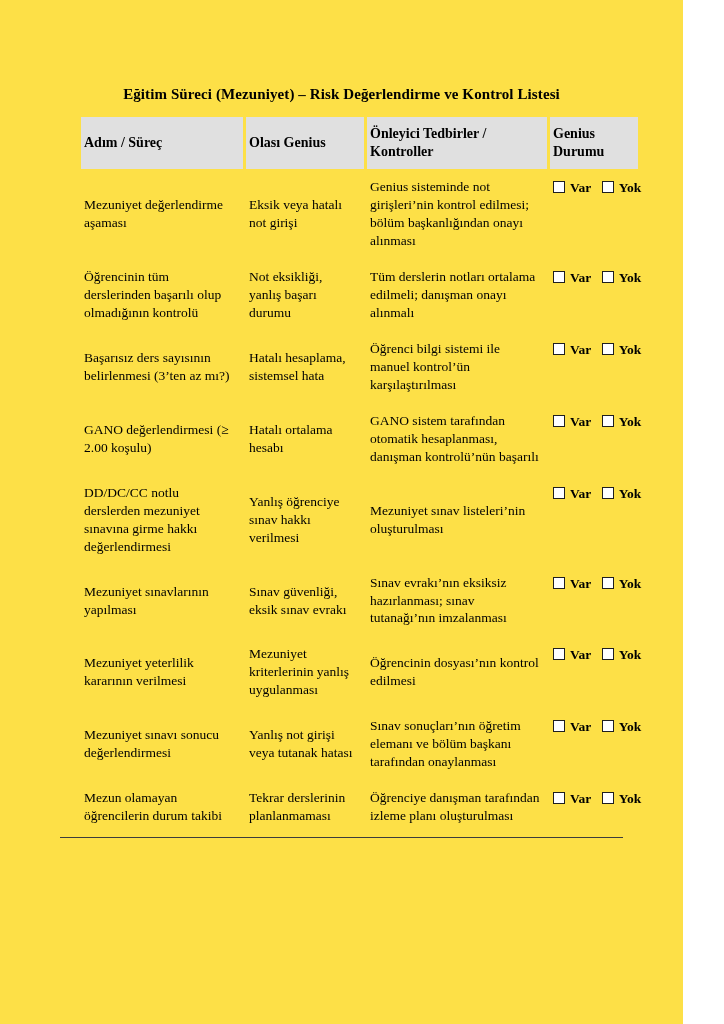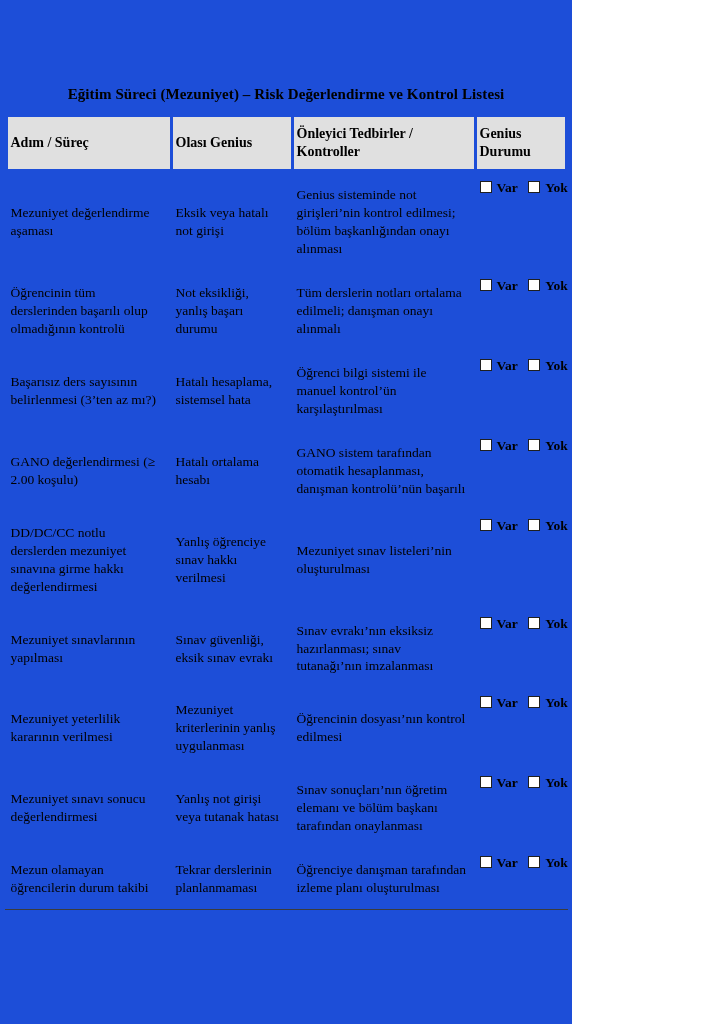--- a/index.html
+++ b/index.html
@@ -1,37 +1,37 @@
 <!DOCTYPE html>
 <html><head>
 <meta charset="utf-8">
 <style>
   html, body { margin: 0; padding: 0; background: #ffffff; }
   .page {
-    width: 572px; height: 1024px; background: #1d4ed8;
+    width: 683px; height: 1024px; background: #fde047;
     font-family: "Liberation Serif", serif; color: #000;
     box-sizing: border-box; padding-top: 86px; overflow: hidden;
   }
   .doc-title {
     text-align: center; font-weight: bold; font-size: 15px;
     margin: 0 0 14px 0; letter-spacing: 0.1px;
   }
   .table-wrap { width: 563px; margin: 0 auto; }
   table.risk-table {
     border-collapse: separate; border-spacing: 3px 0;
     table-layout: fixed; width: 100%;
-    font-size: 13.5px; line-height: 1.33;
+    font-size: 13.5px; line-height: 1.33; margin-left: 18px;
   }
   table.risk-table th {
     background: #e0e0e0; font-weight: bold; text-align: left;
     vertical-align: middle; padding: 8px 6px 8px 3px;
     font-size: 14px; line-height: 1.3;
   }
   table.risk-table td {
-    vertical-align: middle; padding: 17px 6px 9px 3px;
+    vertical-align: middle; padding: 9px 6px 9px 3px;
   }
   table.risk-table td.c4 {
     vertical-align: top; padding-top: 10px; padding-right: 0;
     white-space: nowrap;
     font-weight: bold;
   }
   .box {
     display: inline-block; width: 10px; height: 10px;
     border: 1px solid #1f1f1f; background: #fff;
     margin-right: 5px; vertical-align: -1px;

